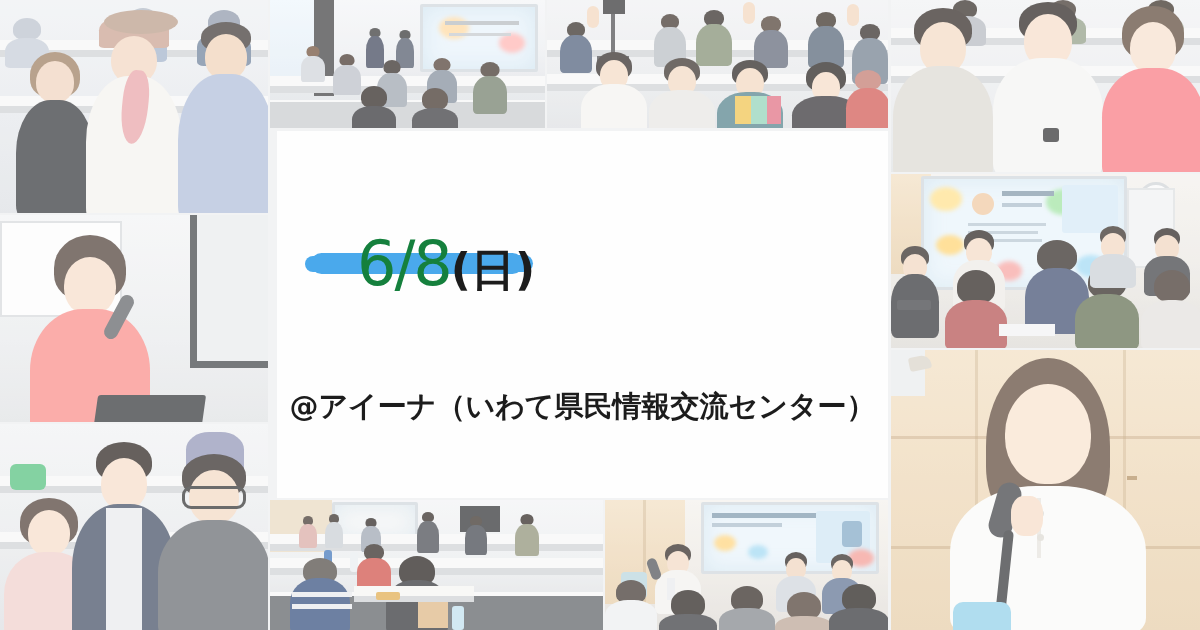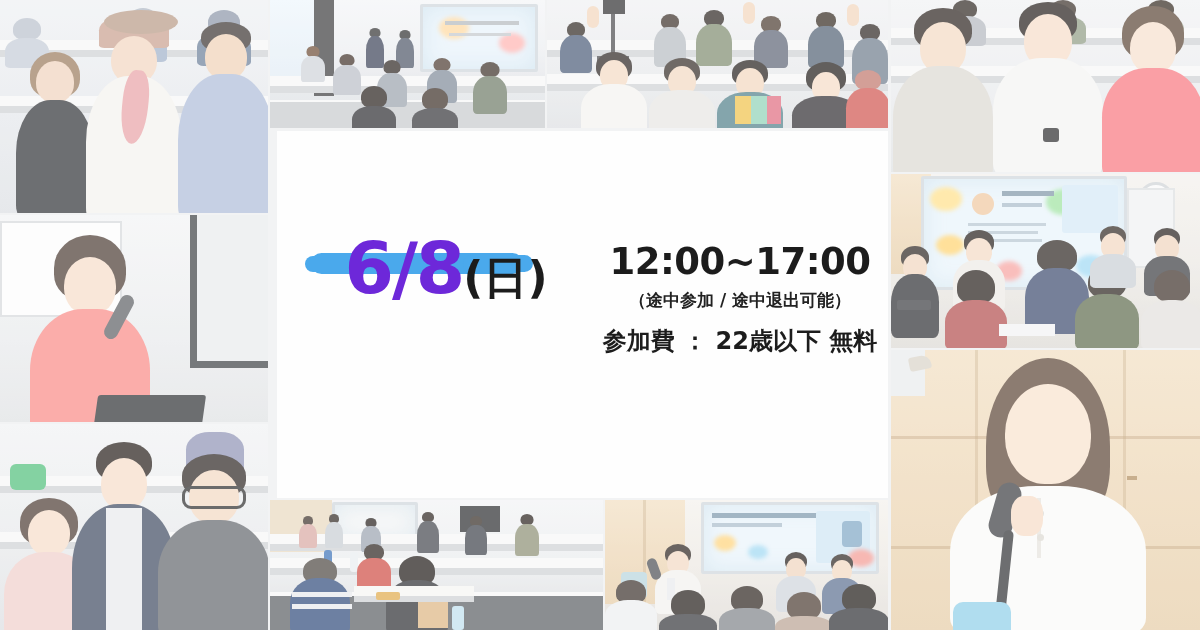--- a/index.html
+++ b/index.html
@@ -48,21 +48,21 @@
 
   .headline{
     position:absolute;left:0;right:0;top:10px;text-align:center;
     font-size:62px;line-height:1;font-weight:900;color:#232323;
     letter-spacing:1px;
     font-family:"DejaVu Sans","Liberation Sans",sans-serif;
   }
 
   .datewrap{position:absolute;left:14px;top:102px;width:310px;text-align:center;}
   .dateline{display:inline-block;position:relative;white-space:nowrap;}
-  .bigdate{font-size:71px;font-weight:700;color:#6d28d9;line-height:1;letter-spacing:-2px;
+  .bigdate{font-size:62px;font-weight:400;color:#15803d;line-height:1;letter-spacing:-2px;
            font-family:"DejaVu Sans","Liberation Sans",sans-serif;}
   .daypar{font-size:44px;font-weight:900;color:#1c1c1c;line-height:1;vertical-align:baseline;}
   .brush{position:absolute;left:34px;top:122px;width:212px;height:21px;
          background:#4aa9ec;border-radius:12px;z-index:-1;}
   .brush::before{content:"";position:absolute;left:-6px;top:3px;width:60px;height:16px;
          background:#4aa9ec;border-radius:12px;}
   .brush::after{content:"";position:absolute;right:-10px;top:2px;width:70px;height:17px;
          background:#4aa9ec;border-radius:12px;}
 
   .rightcol{position:absolute;left:318px;top:112px;width:290px;text-align:center;}
@@ -524,24 +524,20 @@
 
   <div class="panel">
     <div class="panel-inner">
 
 
       <div class="datewrap">
         <span class="dateline"><span class="bigdate">6/8</span><span class="daypar">(日)</span></span>
       </div>
       <div class="brush"></div>
 
-      <div class="rightcol">
-        <div class="times">12:00~17:00</div>
-        <div class="note">（途中参加 / 途中退出可能）</div>
-        <div class="fee">参加費 ： 22歳以下 無料</div>
-      </div>
-
+
+      <div class="venue">@アイーナ（いわて県民情報交流センター）</div>
 
 
     </div>
   </div>
 
 </div>
 
 </body></html>

